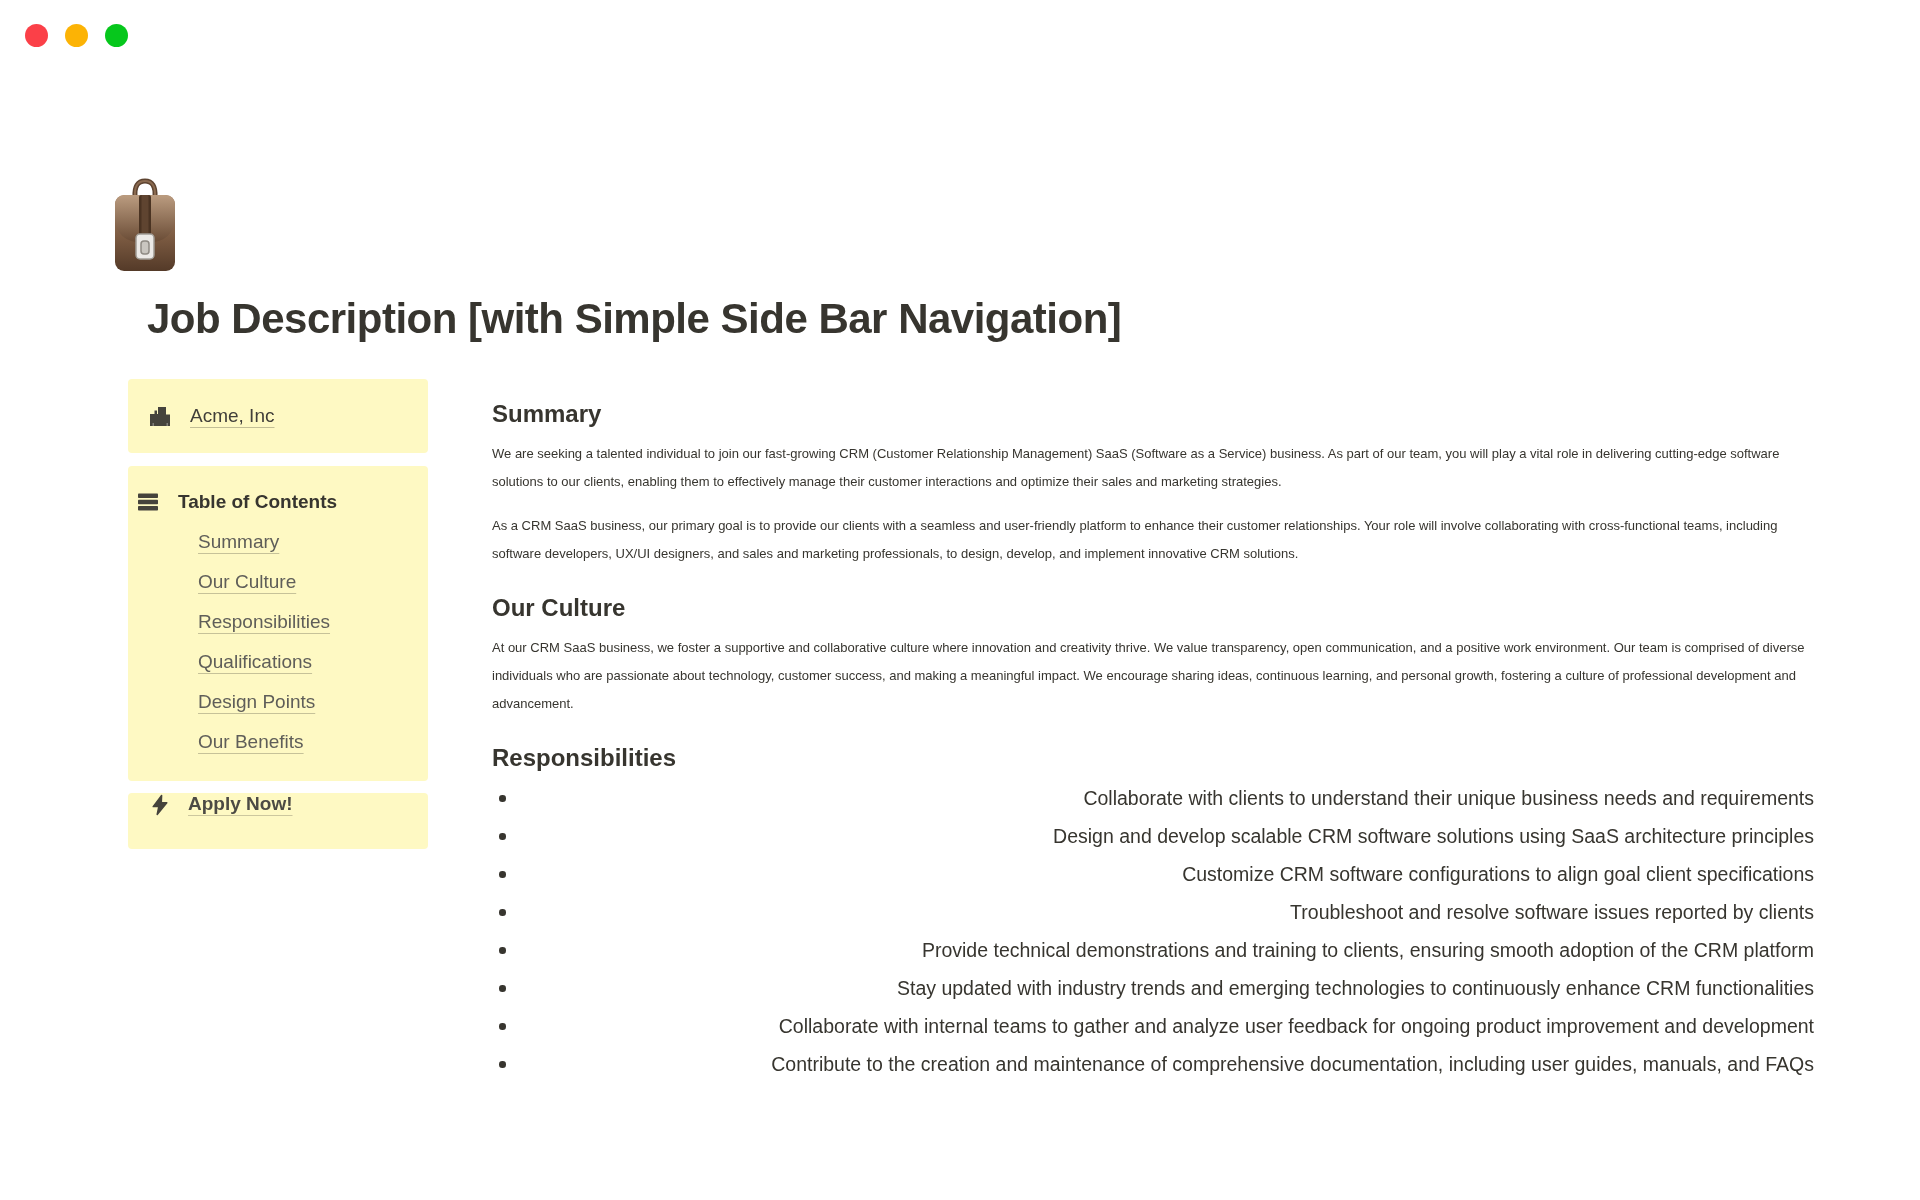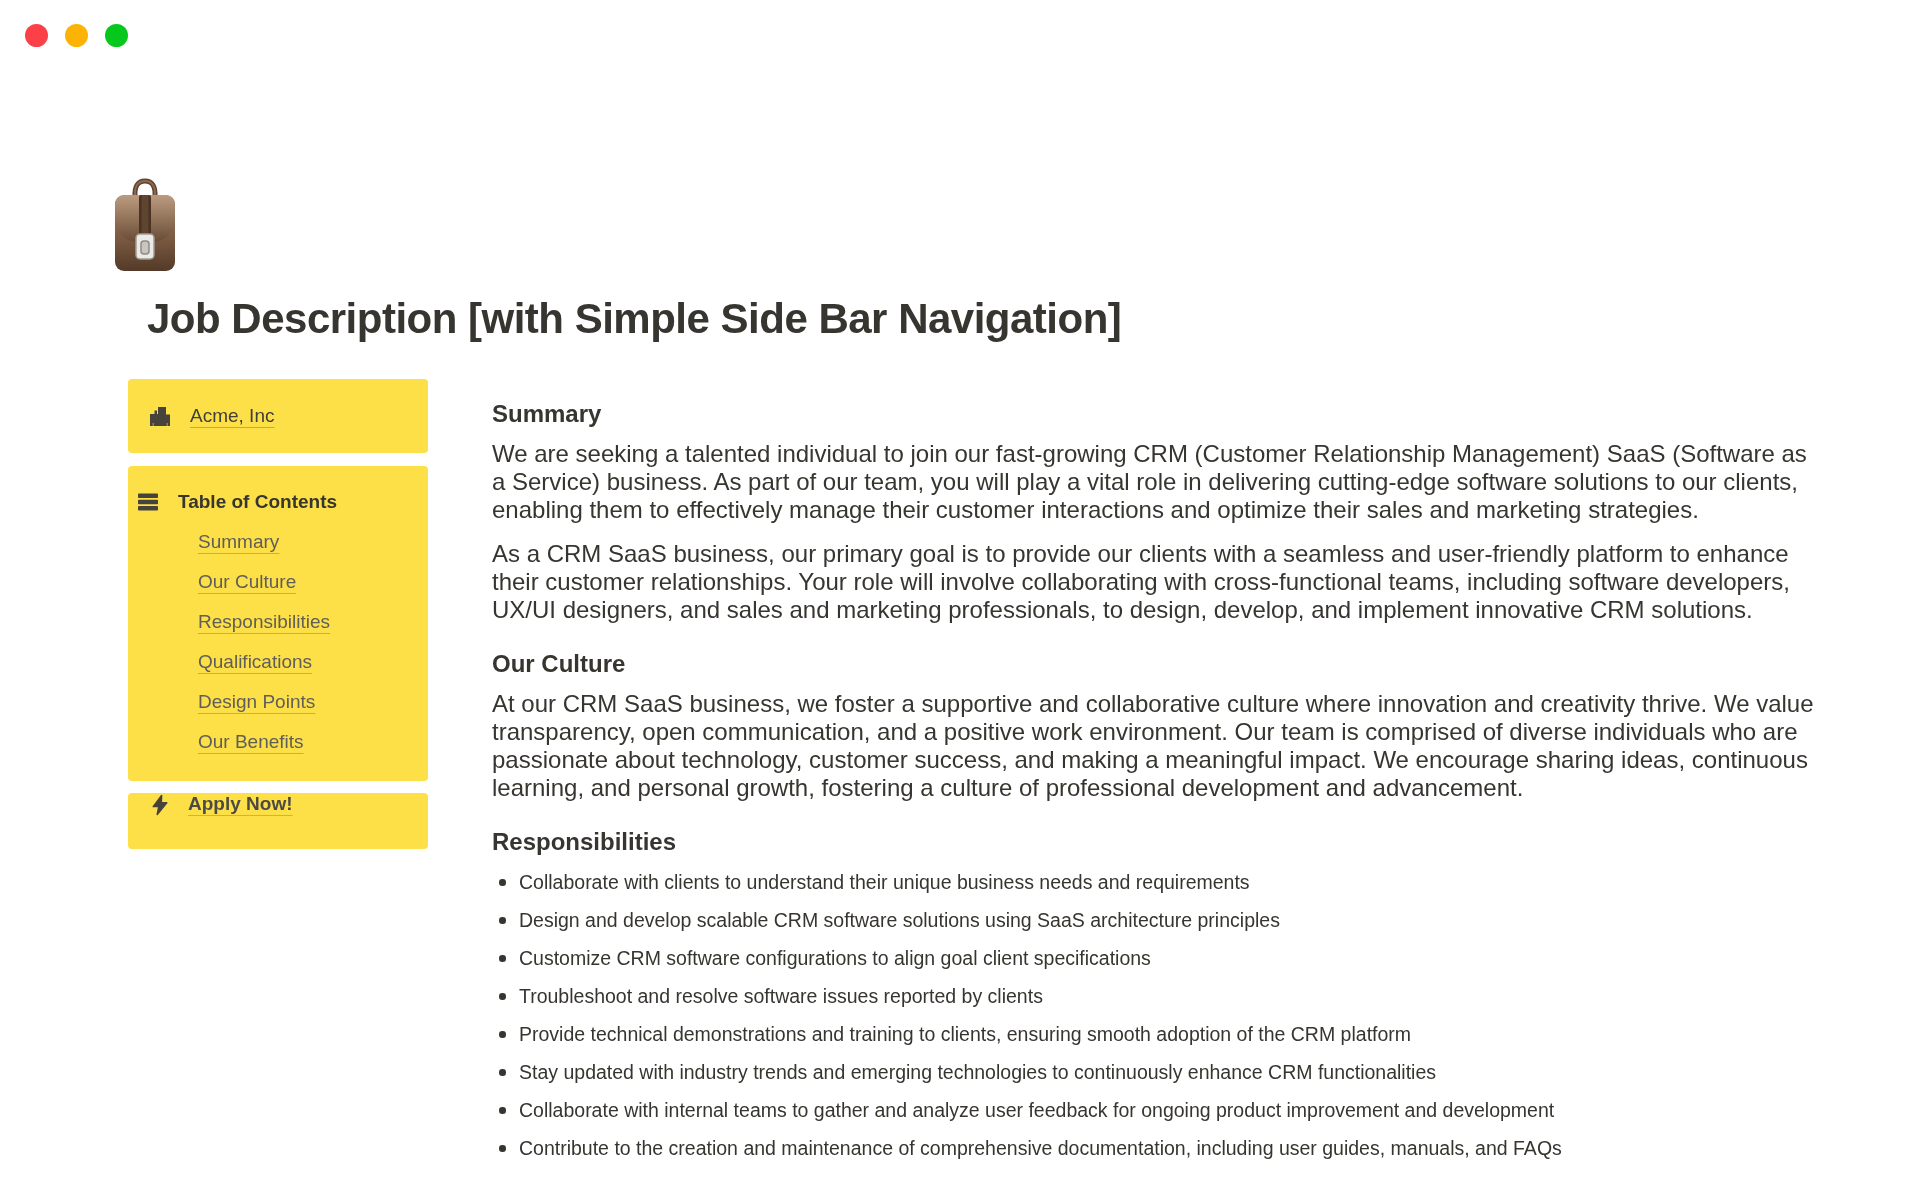--- a/index.html
+++ b/index.html
@@ -23,21 +23,21 @@
   .page-title {
     position: absolute; left: 133px; top: 295px;
     font-size: 42px; font-weight: 700; letter-spacing: -0.5px; color: #37352f;
     white-space: nowrap;
     margin-left: 14px;
   }
 
   
   .sidebar { position: absolute; left: 128px; top: 379px; width: 300px; }
   .card {
-    background: #fde047; border-radius: 4px; width: 300px;
+    background: #fef9c3; border-radius: 4px; width: 300px;
   }
   .card-company {
     height: 74px; display: flex; align-items: center; padding: 0 20px; gap: 18px;
     margin-bottom: 13px;
   }
   .card-toc { padding: 24px 20px 28px 8px; margin-bottom: 12px; }
   .card-apply {
     height: 56px; display: flex; align-items: flex-start; padding: 0 20px; gap: 16px;
   }
   .sb-icon { width: 24px; height: 24px; flex: 0 0 auto; display: block; }
@@ -64,24 +64,24 @@
 
   
   .main { position: absolute; left: 492px; top: 398px; width: 1322px; }
   .main h2 {
     font-size: 24px; font-weight: 700; color: #37352f; line-height: 32px;
     margin: 0 0 10px 0;
   }
   .main .sec { margin-bottom: 0; }
   .main .sec + .sec h2 { margin-top: 24px; }
   .main p {
-    font-size: 24px; line-height: 28px; color: #37352f; margin: 0 0 16px 0;
+    font-size: 13px; line-height: 28px; color: #37352f; margin: 0 0 16px 0;
   }
   .main p:last-child { margin-bottom: 0; }
-  .main ul { list-style: none; margin: 2px 0 0 0; padding: 0; }
+  .main ul { list-style: none; margin: 2px 0 0 0; padding: 0; text-align: right; }
   .main li {
     position: relative; font-size: 19.5px; line-height: 28px; color: #37352f;
     padding-left: 27px; margin-bottom: 10px;
   }
   .main li::before {
     content: ""; position: absolute; left: 7px; top: 11px;
     width: 6.5px; height: 6.5px; border-radius: 50%; background: #37352f;
   }
 </style>
 </head>

